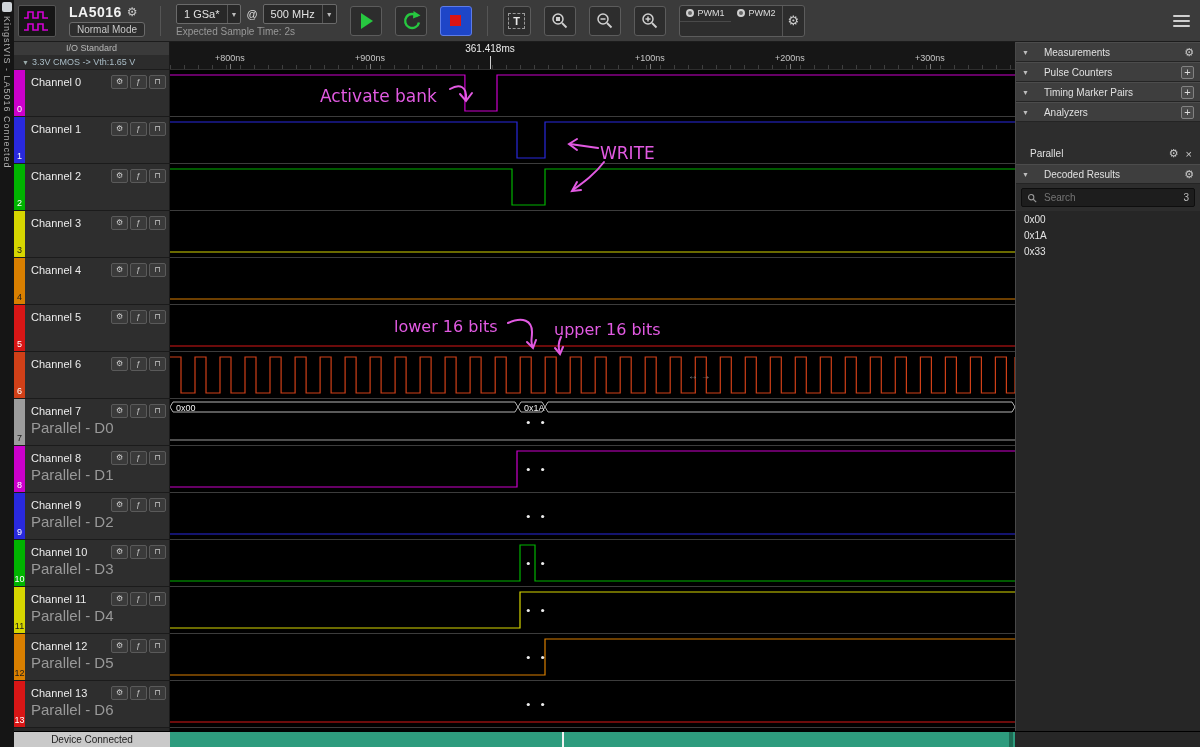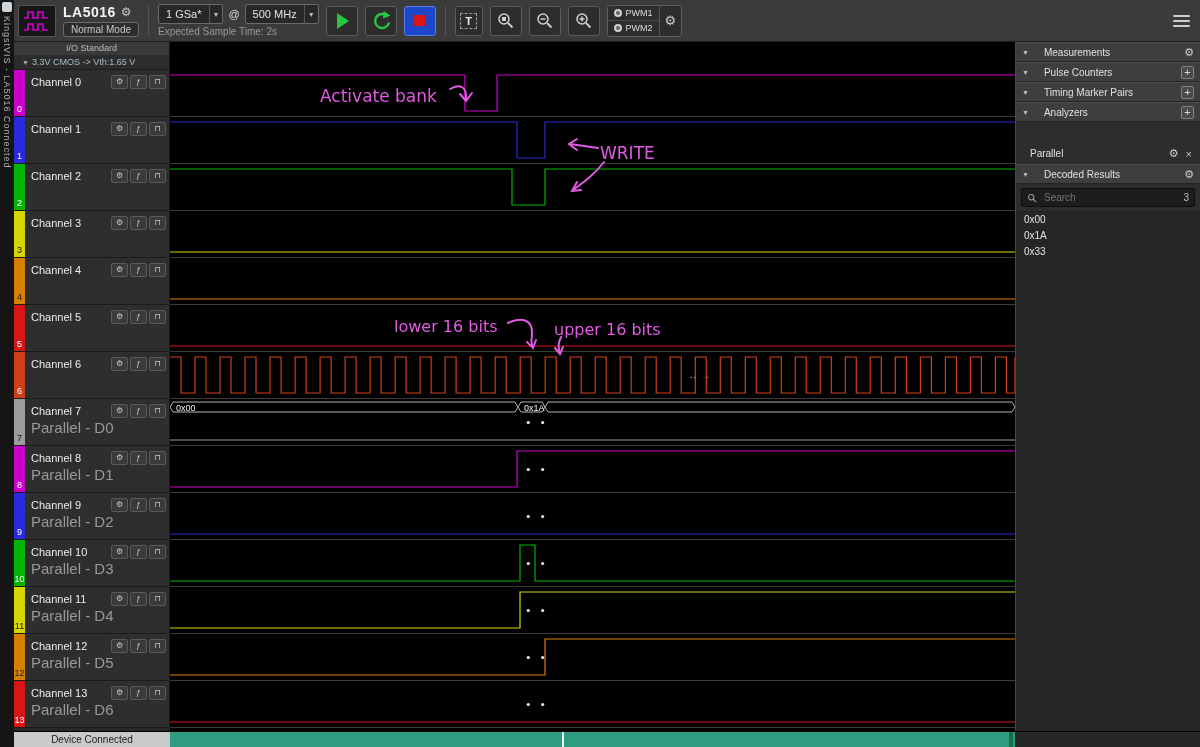--- a/index.html
+++ b/index.html
@@ -7,21 +7,21 @@
        overflow:hidden;position:relative;color:#ddd;-webkit-font-smoothing:antialiased;}
 
   
   #vstrip{position:absolute;left:0;top:0;width:14px;height:747px;background:#151515;z-index:10;}
   #vstrip .vicon{width:10px;height:10px;margin:2px auto 4px auto;background:#cfd4d8;border-radius:2px;}
   #vstrip .vtext{writing-mode:vertical-rl;font-size:9px;color:#b0b0b0;letter-spacing:1px;
                  white-space:nowrap;margin-left:2px;}
 
   
   #toolbar{position:absolute;left:14px;top:0;width:1186px;height:42px;background:#3b3b3b;
-           border-bottom:1px solid #1c1c1c;display:flex;align-items:center;gap:7px;
+           border-bottom:1px solid #1c1c1c;display:flex;align-items:center;gap:13px;
            padding-left:4px;box-sizing:border-box;z-index:5;}
   .logo{width:36px;height:30px;background:#161616;border:1px solid #555;border-radius:2px;
         display:flex;align-items:center;justify-content:center;flex:0 0 auto;}
   .devbox{display:flex;flex-direction:column;gap:2px;}
   .devrow{display:flex;align-items:center;gap:5px;}
   .devname{font-size:14px;font-weight:bold;color:#f2f2f2;letter-spacing:.5px;}
   .gearsm{font-size:12px;color:#c8c8c8;cursor:default;}
   .modebtn{border:1px solid #6a6a6a;background:#2d2d2d;border-radius:3px;font-size:10px;
            color:#c8c8c8;text-align:center;padding:1px 7px;}
   .acq{display:flex;flex-direction:column;gap:2px;}
@@ -33,21 +33,21 @@
   .at{color:#ddd;font-size:11px;}
   .expected{font-size:10px;color:#989898;}
   .tbtn{width:30px;height:28px;display:flex;align-items:center;justify-content:center;
         background:#2d2d2d;border:1px solid #5c5c5c;border-radius:3px;flex:0 0 auto;}
   .tbtn.stop{background:#1e46c8;border-color:#5d7ce8;}
   .stopsq{width:11px;height:11px;background:#dc1414;}
   .tmark{border:1px dashed #999;padding:0 4px;font-size:11px;font-weight:bold;color:#e8e8e8;line-height:14px;}
   .sep{width:1px;height:30px;background:#555;margin:0 2px;flex:0 0 auto;}
   .pwmbox{display:flex;align-items:stretch;border:1px solid #5c5c5c;background:#2d2d2d;
           border-radius:3px;height:32px;box-sizing:border-box;}
-  .pwmcol{display:flex;flex-direction:column;justify-content:space-between;align-items:center;}
+  .pwmcol{display:flex;flex-direction:row;justify-content:space-between;}
   .pwmbtn{display:flex;align-items:center;gap:4px;font-size:9px;color:#ddd;padding:0 6px;height:15px;}
   .pwmbtn:first-child{border-bottom:1px solid #4a4a4a;}
   .radio{width:8px;height:8px;border:2px solid #d0d0d0;border-radius:50%;box-sizing:border-box;background:#666;}
   .pwmgear{display:flex;align-items:center;padding:0 5px;border-left:1px solid #555;font-size:13px;color:#ccc;}
   .flex1{flex:1;}
   .hamburger{margin-right:10px;display:flex;flex-direction:column;gap:3px;cursor:default;}
   .hamburger div{width:17px;height:2px;background:#cfcfcf;border-radius:1px;}
 
   
   #channelpanel{position:absolute;left:14px;top:42px;width:156px;height:689px;background:#282828;
@@ -349,20 +349,35 @@
         <div class="chbtns">
           <div class="chbtn">⚙</div>
           <div class="chbtn">ƒ</div>
           <div class="chbtn">⊓</div>
         </div>
       </div>
     </div>
 </div>
 
 <div id="wavearea">
+  <div id="ruler">
+    <div id="minorticks"></div>
+    <div id="center-time" style="left: 285.001px;">361.418ms</div>
+    <div id="center-line" style="left: 320px;"></div>
+  <div class="tick-label" style="left: 34.995px;">+800ns</div>
+      <div class="tick-mark" style="left: 60px;"></div>
+      <div class="tick-label" style="left: 175.011px;">+900ns</div>
+      <div class="tick-mark" style="left: 200px;"></div>
+      <div class="tick-label" style="left: 454.96px;">+100ns</div>
+      <div class="tick-mark" style="left: 480px;"></div>
+      <div class="tick-label" style="left: 594.976px;">+200ns</div>
+      <div class="tick-mark" style="left: 620px;"></div>
+      <div class="tick-label" style="left: 734.993px;">+300ns</div>
+      <div class="tick-mark" style="left: 760px;"></div>
+    </div>
   <div id="wave-rows">
       <div class="wrow" style="top: 0px;">
         <svg width="845" height="47">
           <path d="M0 5 L294.9 5 L294.9 41 L327.0 41 L327.0 5 L845 5" stroke="#cc00cc" fill="none" stroke-width="1.2"></path>
         </svg>
       </div>
       <div class="wrow" style="top: 47px;">
         <svg width="845" height="47">
           <path d="M0 5 L347.0 5 L347.0 41 L375.0 41 L375.0 5 L845 5" stroke="#2929dd" fill="none" stroke-width="1.2"></path>
         </svg>

